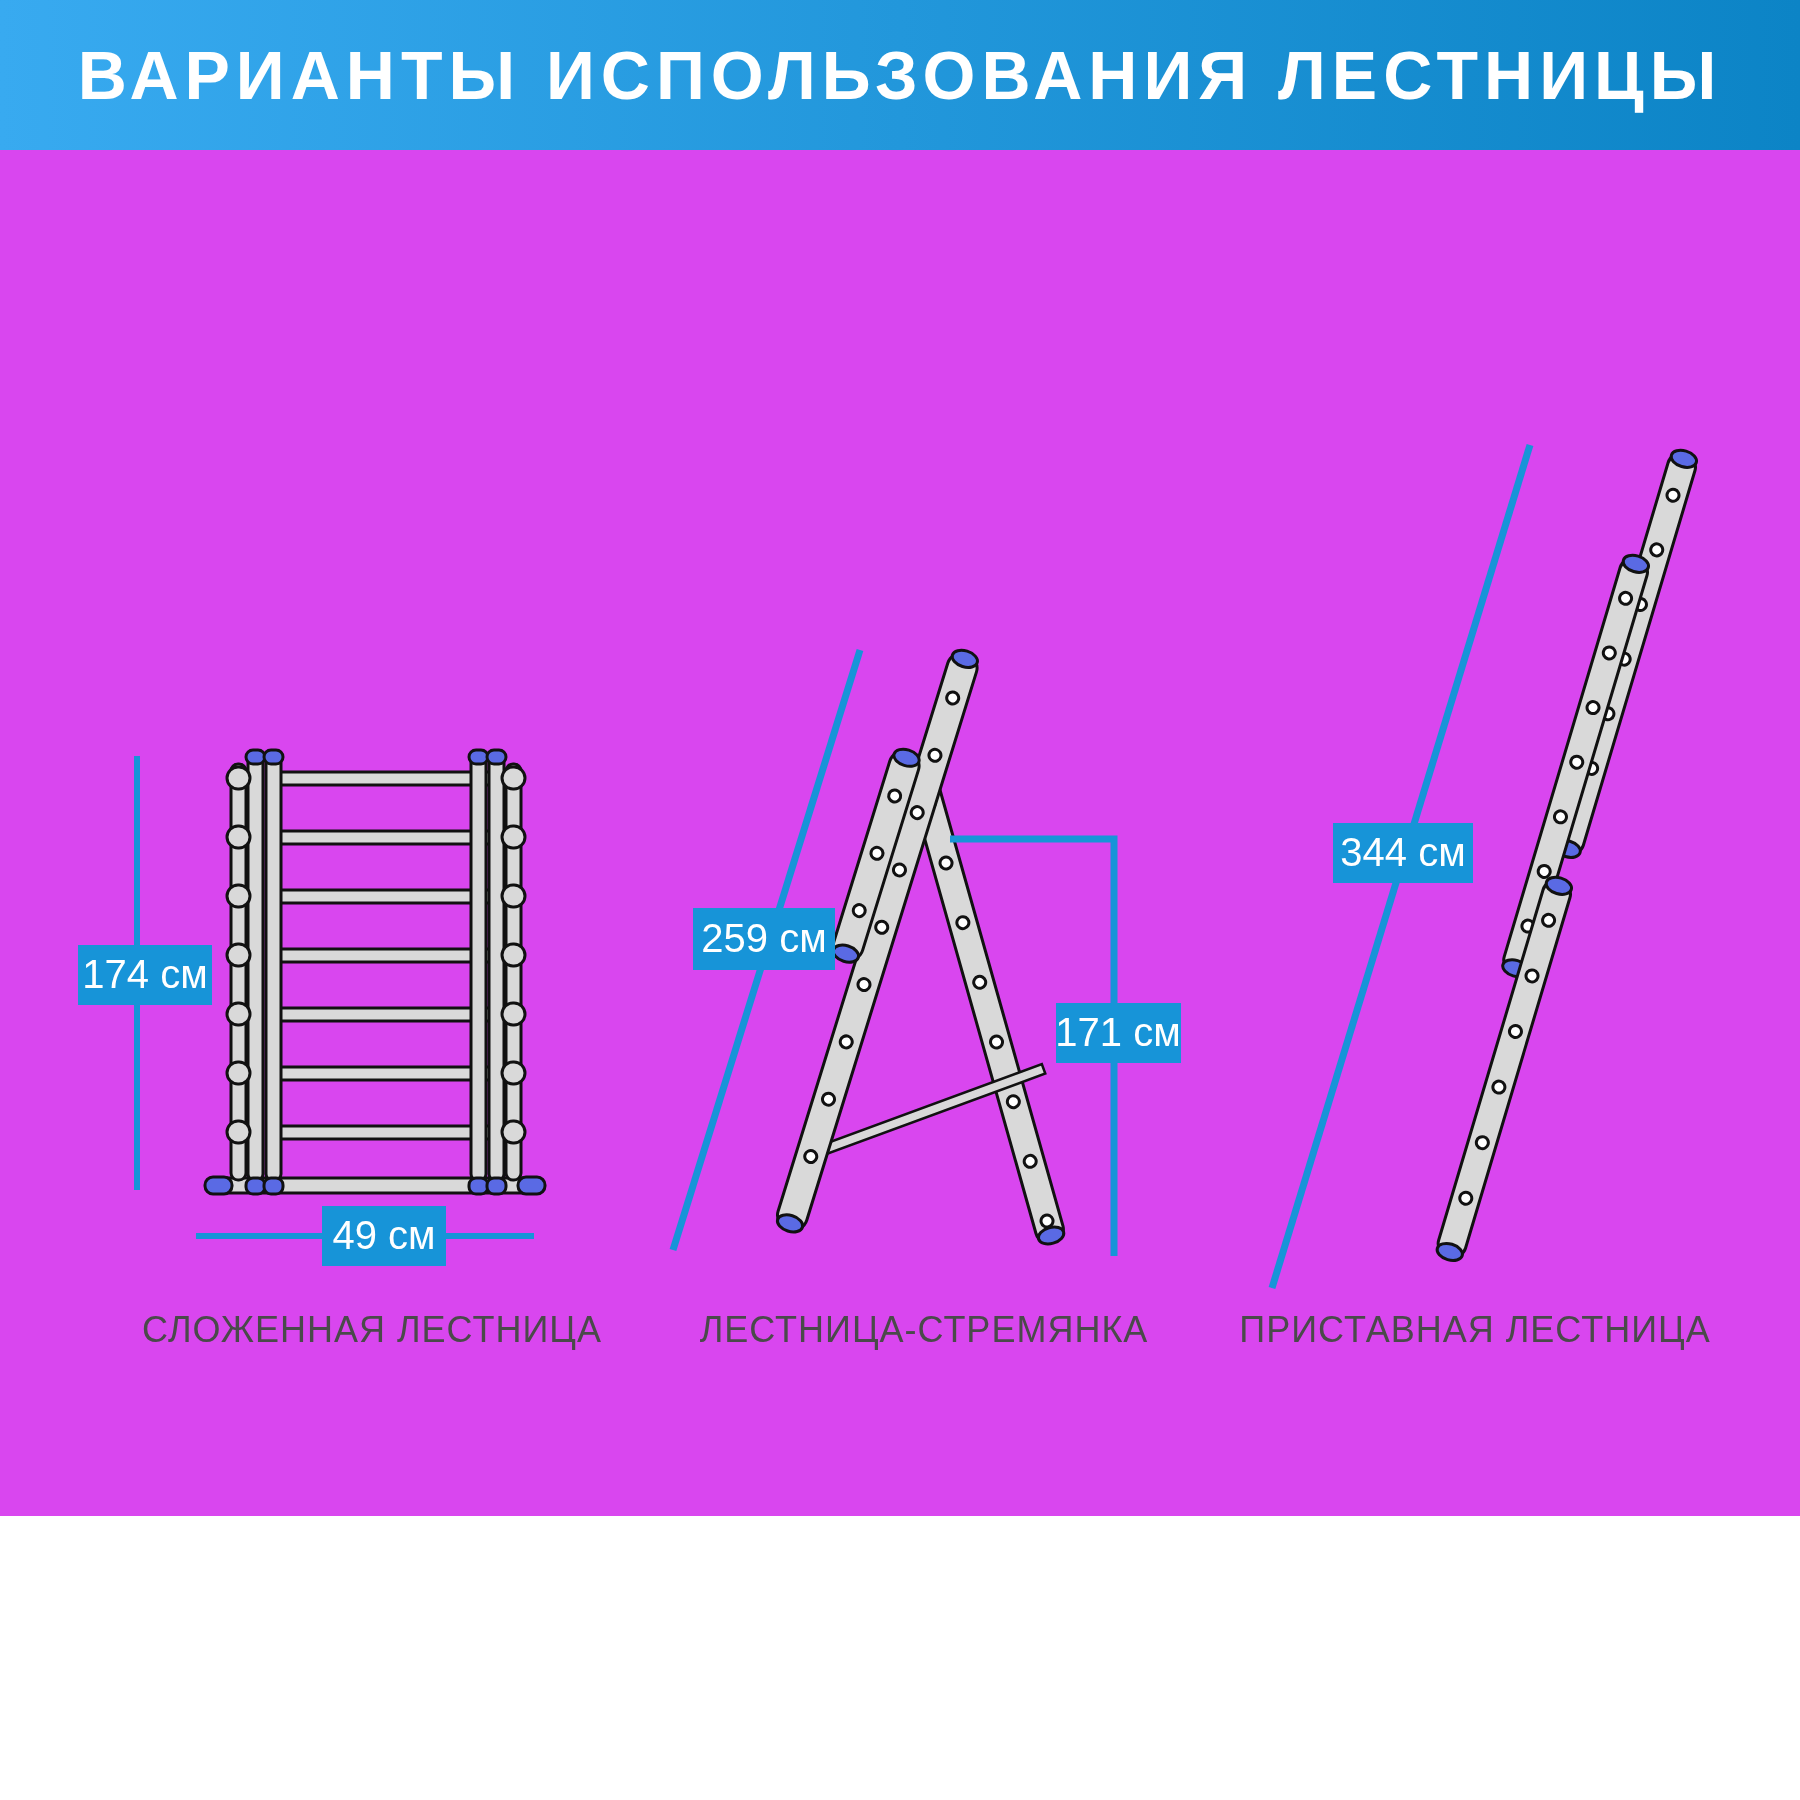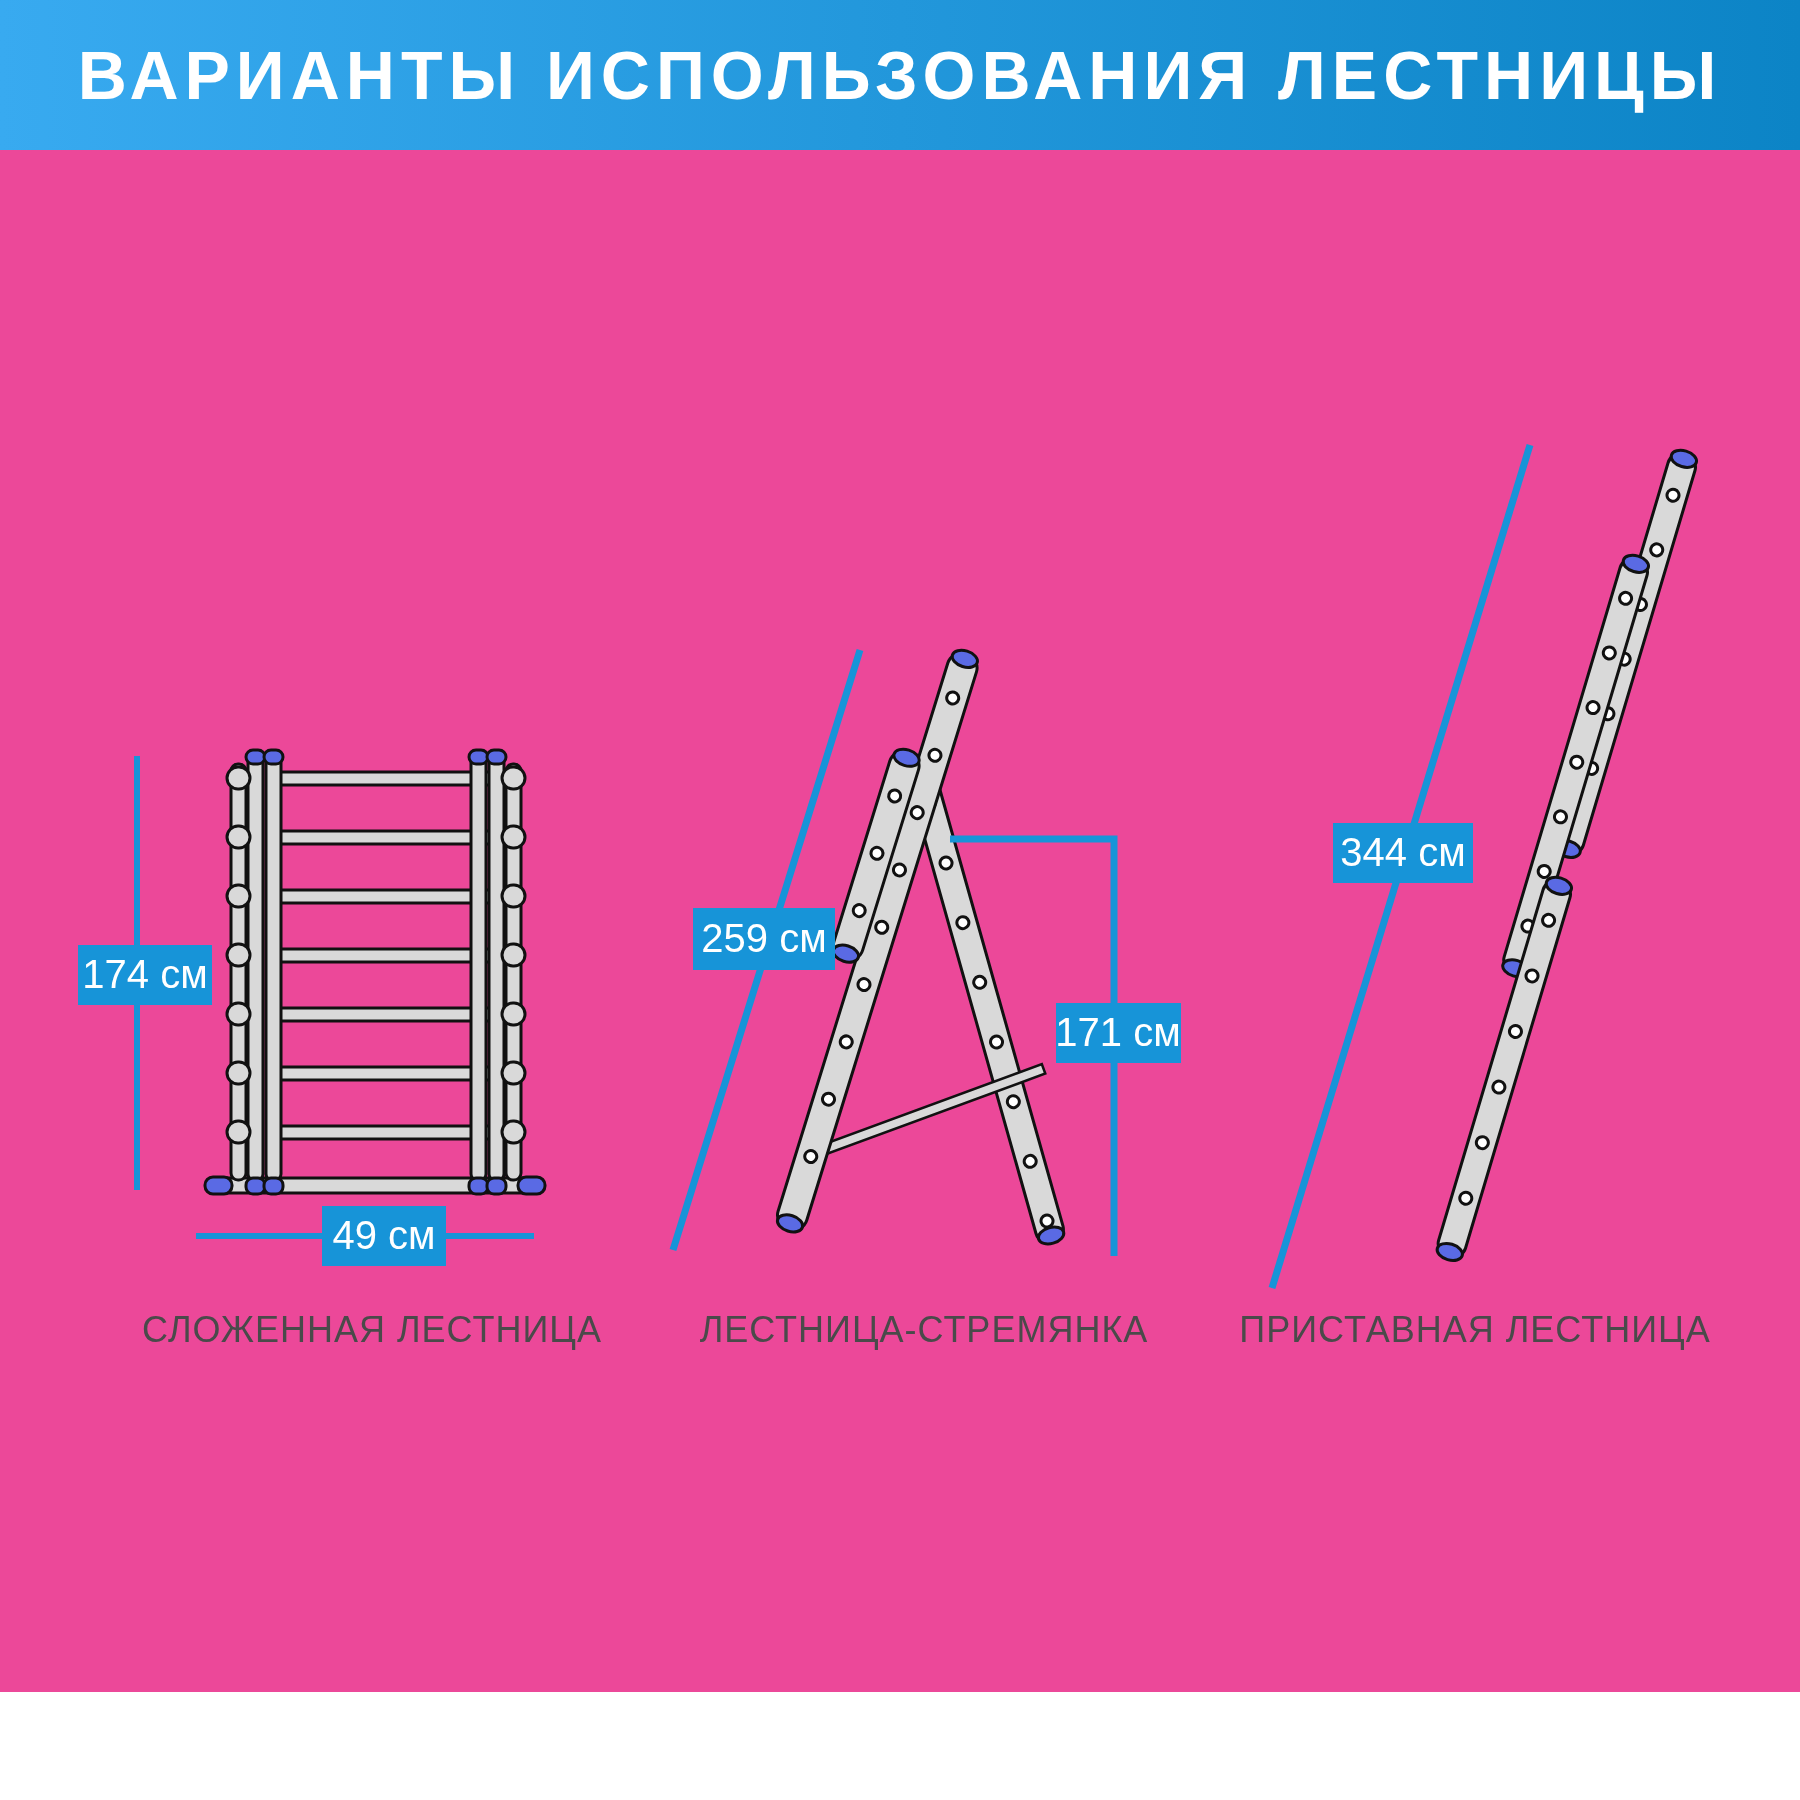--- a/index.html
+++ b/index.html
@@ -1,16 +1,16 @@
 <!DOCTYPE html>
 <html><head>
 <meta charset="utf-8">
 <style>
   html,body{margin:0;padding:0;background:#ffffff;}
-  #stage{position:relative;width:1800px;height:1692px;background:#ec4899;overflow:hidden;
+  #stage{position:relative;width:1800px;height:1516px;background:#d946ef;overflow:hidden;
          font-family:"Liberation Sans", sans-serif;}
   svg{display:block}
   .metal{fill:#d9d9d9;stroke:#111111;stroke-width:3;}
   .thinmetal{fill:#d9d9d9;stroke:#111111;stroke-width:2.5;}
   .cap{fill:#5a6ae4;stroke:#111111;stroke-width:3;}
   .dots-outer{stroke:#111111;stroke-width:15;stroke-linecap:round;fill:none;}
   .dots-inner{stroke:#ffffff;stroke-width:9;stroke-linecap:round;fill:none;}
   .dimline{fill:none;stroke-linecap:butt;}
   .dimtext{fill:#ffffff;font-family:"Liberation Sans",sans-serif;font-size:40px;font-weight:400;
            text-anchor:middle;}

